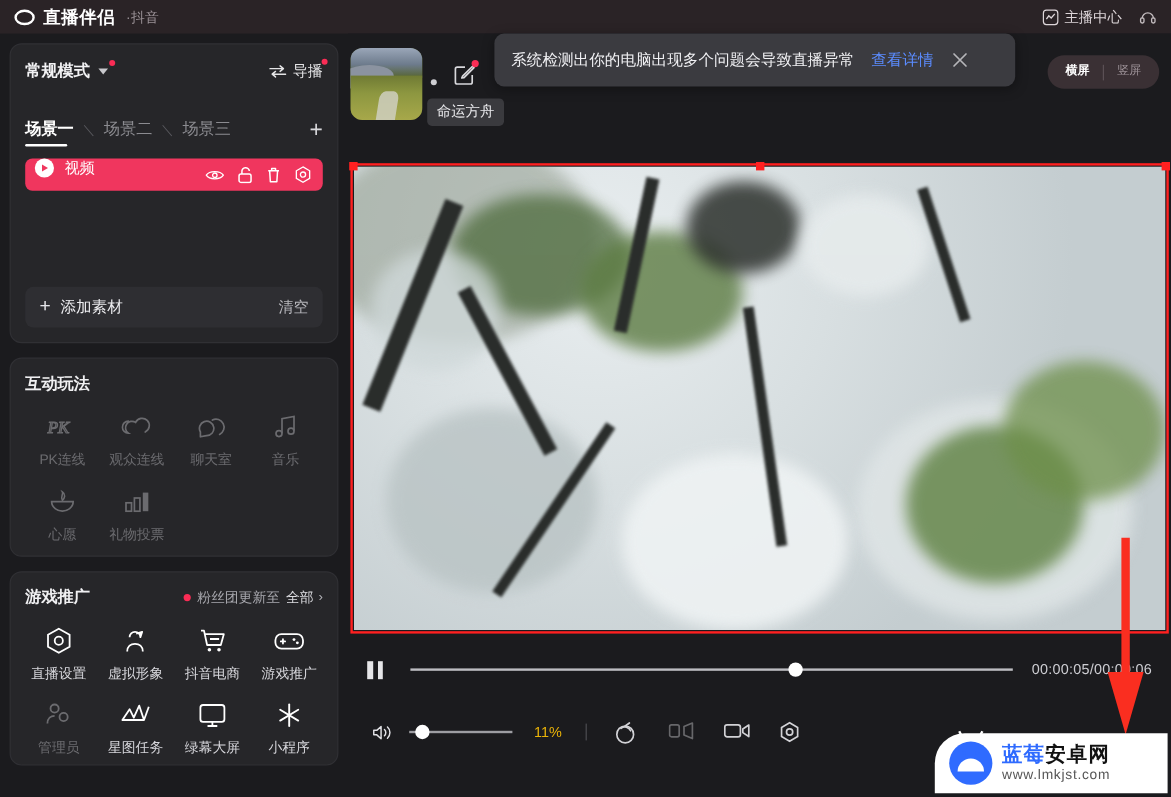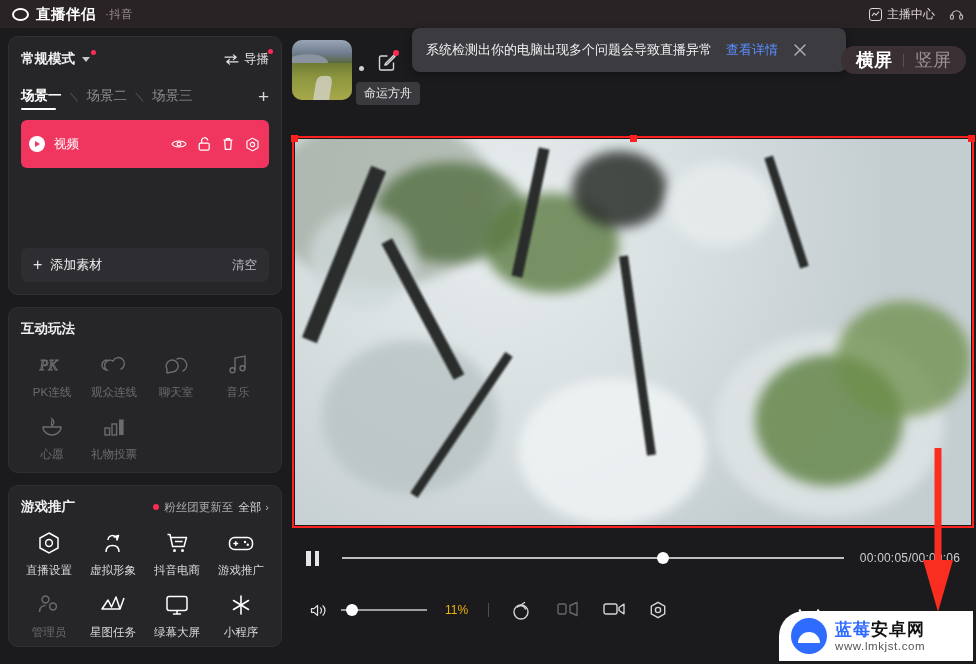--- a/index.html
+++ b/index.html
@@ -39,32 +39,32 @@
 
   .scene-card { padding: 10px 12px 12px; }
   .scene-top { display: flex; align-items: center; height: 24px; }
   .mode-sel { display: flex; align-items: center; font-size: 13.5px; color: #f2f2f4; font-weight: bold; position: relative; }
   .caret { width: 0; height: 0; border-left: 4.5px solid transparent; border-right: 4.5px solid transparent;
            border-top: 5px solid #c8c8cc; margin-left: 7px; }
   .dot-badge { width: 5px; height: 5px; border-radius: 50%; background: #fa2c55; position: absolute; }
   .director { margin-left: auto; display: flex; align-items: center; font-size: 12.5px; color: #e4e4e6; position: relative; }
   .swap { width: 15px; height: 11px; margin-right: 5px; }
 
-  .scene-tabs { display: flex; align-items: center; margin-top: 14px; height: 22px; text-align: center; }
+  .scene-tabs { display: flex; align-items: center; margin-top: 26px; height: 22px; text-align: center; }
   .scene-tab { font-size: 13.5px; color: #8b8b90; }
   .scene-tab.active { color: #fff; font-weight: bold; position: relative; }
   .scene-tab.active::after {
     content: ""; position: absolute; left: 0; right: 6px; bottom: -5px; height: 2px; background: #fff; border-radius: 1px;
   }
   .tab-sep { color: #5a5a5f; margin: 0 7px; font-size: 11px; }
   .add-scene { margin-left: auto; font-size: 19px; color: #d8d8dc; line-height: 1; cursor: default; }
 
   .layer-row {
-    margin-top: 13px; height: 48px; border-radius: 6px; background: #f0365e;
-    display: flex; align-items: center; padding: 0 9px 0 8px;
+    margin-top: 13px; height: 27px; border-radius: 6px; background: #f0365e;
+    display: flex; padding: 0 9px 0 8px;
   }
   .layer-play { width: 16px; height: 16px; border-radius: 50%; background: #fff; display:flex; align-items:center; justify-content:center; }
   .layer-play::after { content:""; width:0;height:0;border-left:5px solid #f0365e;border-top:3.4px solid transparent;border-bottom:3.4px solid transparent; margin-left:1.5px;}
   .layer-name { font-size: 12.5px; color: #fff; margin-left: 9px; }
   .layer-icons { margin-left: auto; display: flex; align-items: center; gap: 11px; }
   .layer-icons svg { display: block; }
 
   .scene-body { height: 72px; }
 
   .addmat {
@@ -123,21 +123,21 @@
     padding: 0 14px; box-shadow: 0 2px 10px rgba(0,0,0,.35);
   }
   .banner-text { font-size: 13px; color: #f0f0f3; }
   .banner-link { font-size: 13px; color: #5b8cff; margin-left: 14px; }
   .banner-close { margin-left: 14px; width: 16px; height: 16px; opacity: .8; }
 
   .orient {
     position: absolute; right: 10px; top: 10px; height: 28px; border-radius: 14px;
     background: #3a3034; display: flex; align-items: center; padding: 0 4px;
   }
-  .orient-item { font-size: 18px; color: #9c9197; padding: 0 11px; line-height: 28px; }
+  .orient-item { font-size: 10px; color: #9c9197; padding: 0 11px; line-height: 28px; }
   .orient-item.sel { color: #ffffff; font-weight: bold; }
   .orient-div { width: 1px; height: 13px; background: #5b5055; }
 
   .stage { position: absolute; left: 2px; top: 108px; right: 2px; height: 392px; }
   .video {
     position: absolute; left: 3px; top: 3px; right: 3px; bottom: 3px;
     background: #cfd6d8; overflow: hidden;
   }
   .sel-box { position: absolute; inset: 0; border: 2px solid #ff2020; }
   .handle { position: absolute; width: 7px; height: 7px; background: #ff2020; }

